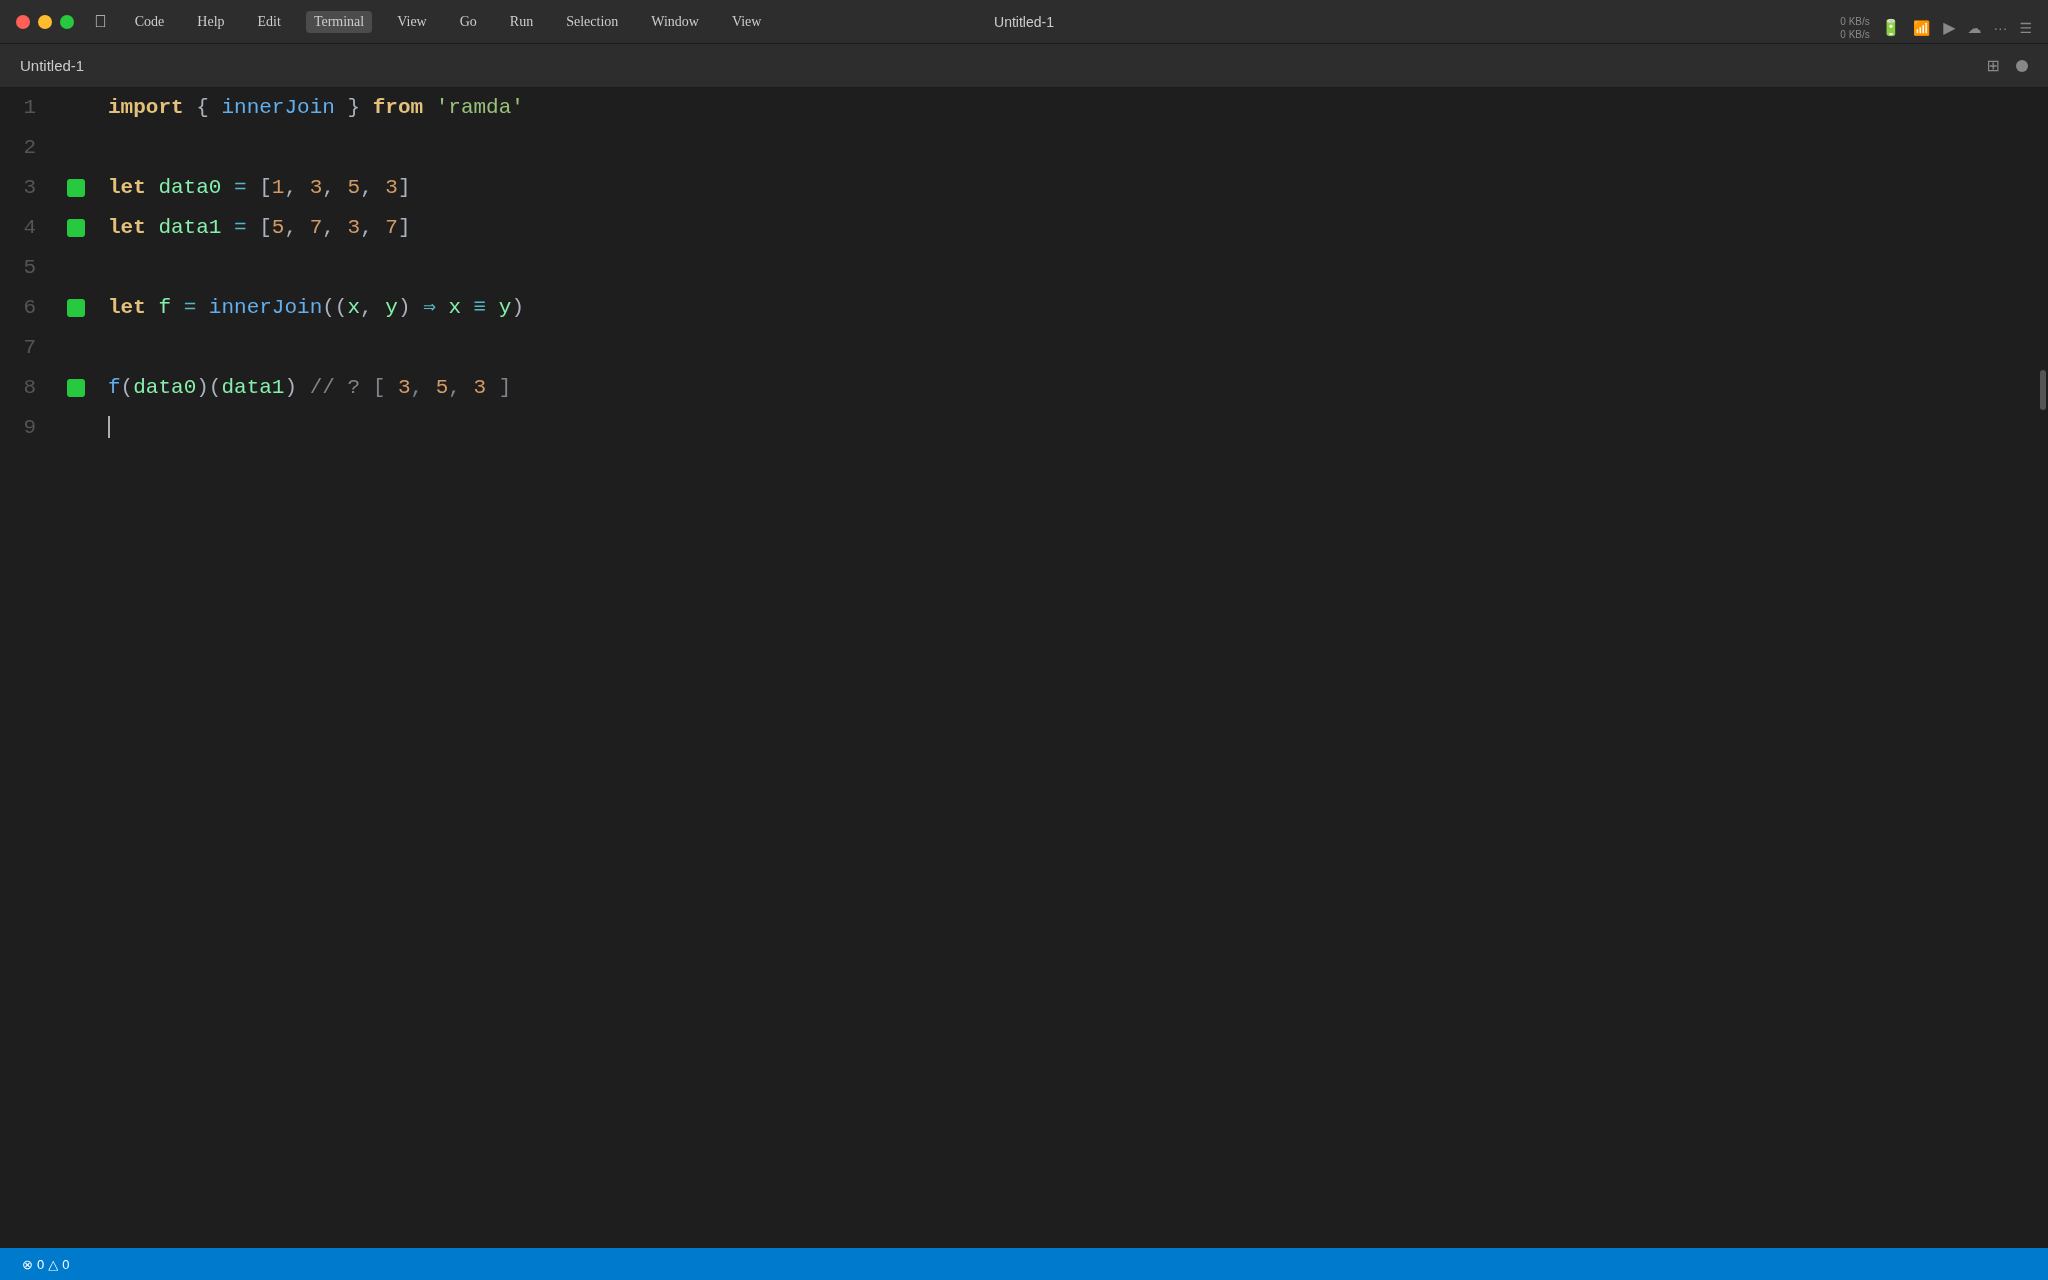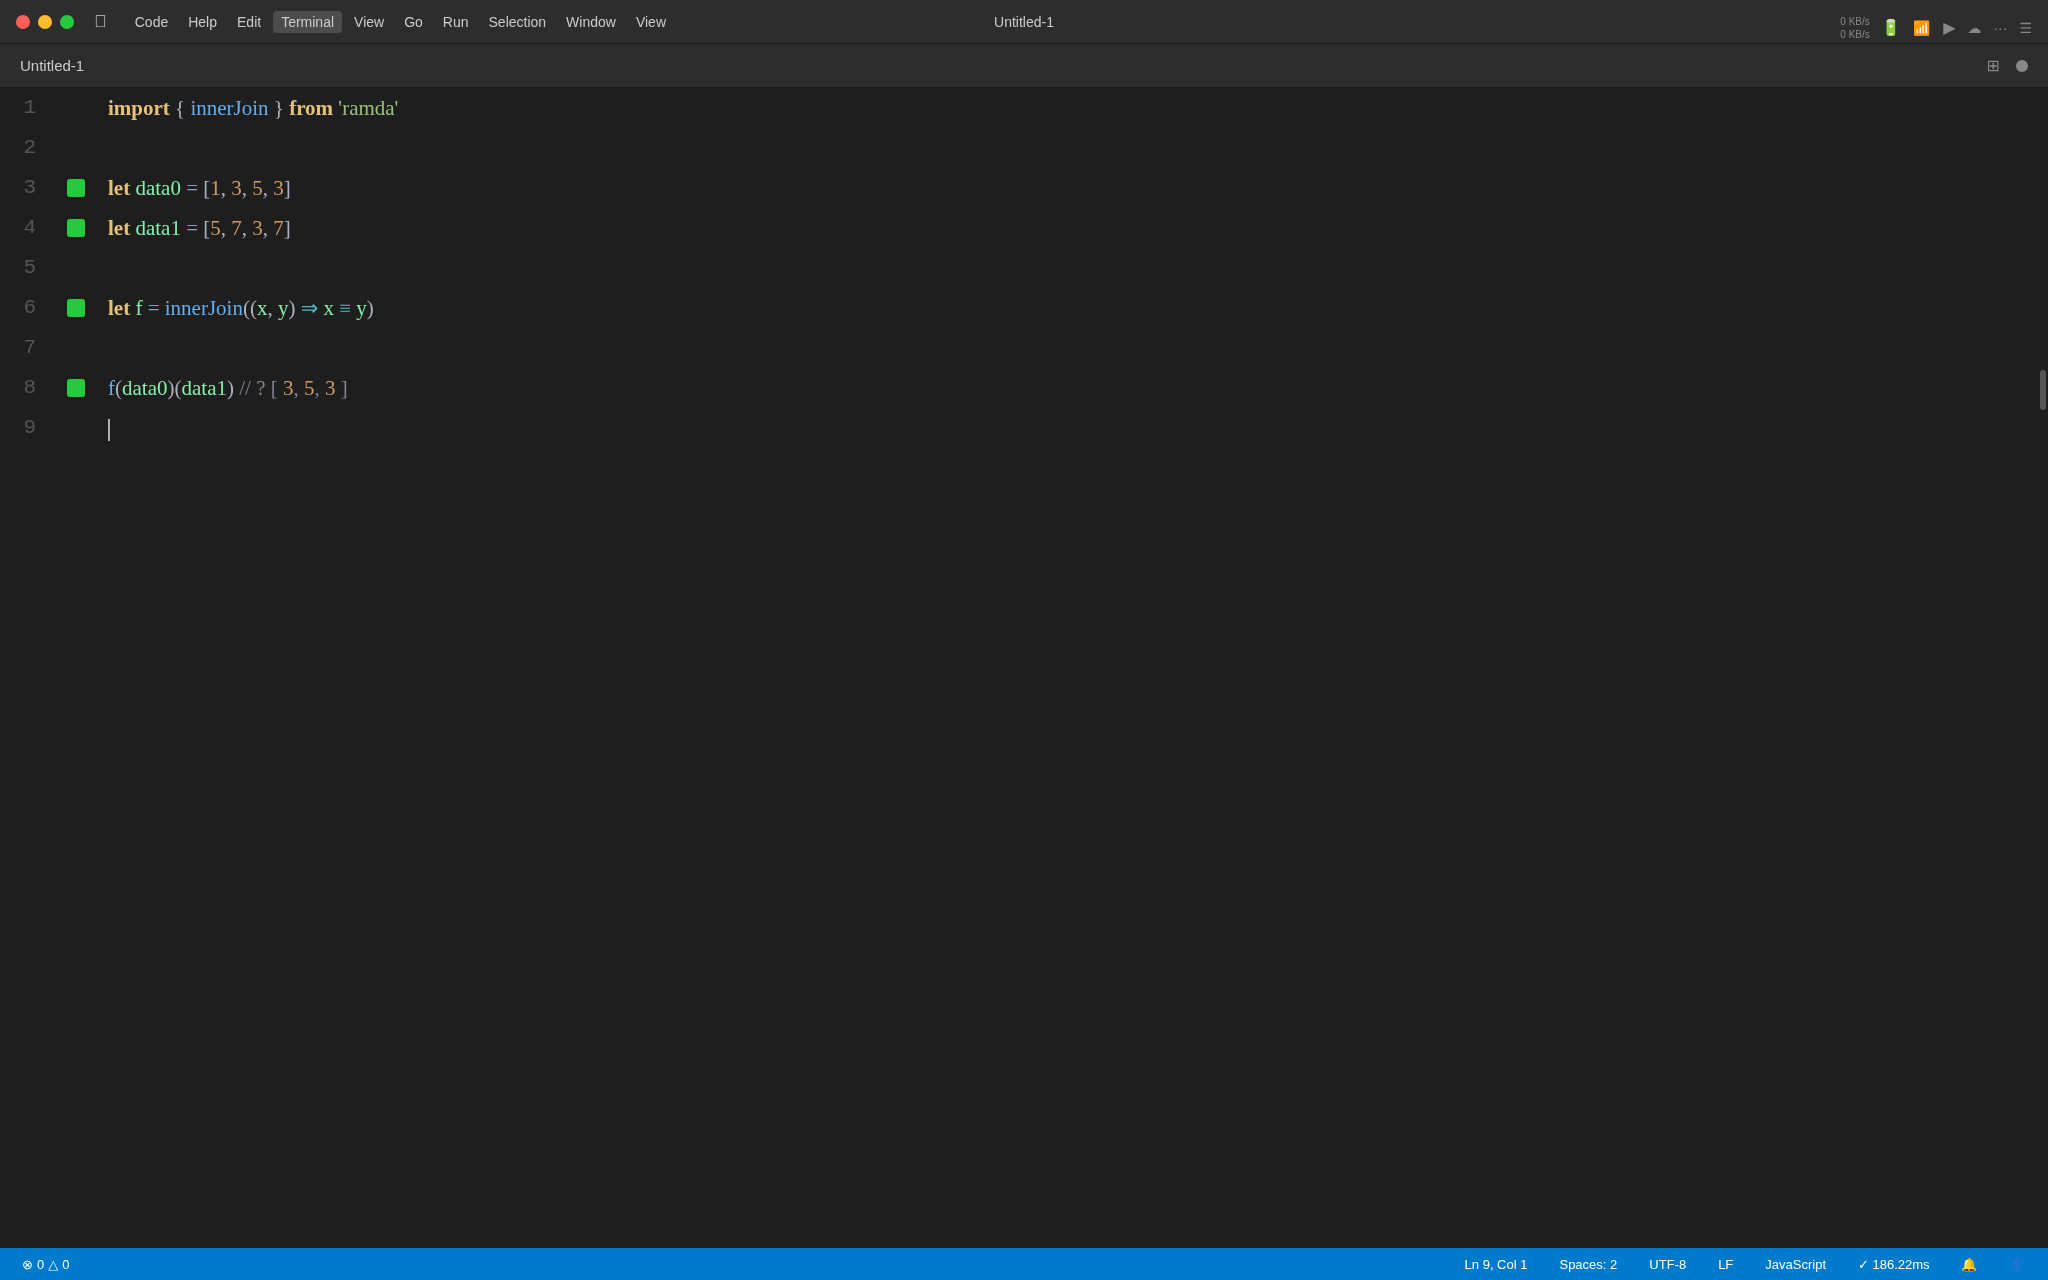--- a/index.html
+++ b/index.html
@@ -42,21 +42,22 @@
       height: 14px;
       border-radius: 50%;
     }
     .traffic-light.close { background: #ff5f56; }
     .traffic-light.minimize { background: #ffbd2e; }
     .traffic-light.maximize { background: #27c93f; }
 
     .menu-bar {
       display: flex;
       align-items: center;
-      gap: 4px;
+      gap: 17px;
+      font-family: Liberation Serif, serif;
     }
 
     .menu-item {
       color: #cccccc;
       font-size: 14px;
       padding: 3px 8px;
       border-radius: 4px;
       cursor: pointer;
     }
     .menu-item.active { background: rgba(255,255,255,0.15); }
@@ -167,21 +168,21 @@
     .breakpoint {
       width: 18px;
       height: 18px;
       background: #27c93f;
       border-radius: 3px;
     }
 
     .line-code {
       flex: 1;
       white-space: pre;
-      font-family: Liberation Serif, serif;
+      font-family: Liberation Mono, monospace;
       font-size: 21px;
     }
 
     
     .kw-import { color: #e5c07b; font-weight: bold; }
     .kw-from { color: #e5c07b; font-weight: bold; }
     .kw-let { color: #e5c07b; font-weight: bold; }
     .fn-name { color: #61afef; }
     .str { color: #98c379; }
     .num { color: #d19a66; }
@@ -364,23 +365,13 @@
 
 <div class="statusbar">
   <div class="status-left">
     <div class="status-item">
       <span>⊗</span>
       <span>0</span>
       <span>△</span>
       <span>0</span>
     </div>
   </div>
-  <div class="status-right">
-    <div class="status-item">Ln 9, Col 1</div>
-    <div class="status-item">Spaces: 2</div>
-    <div class="status-item">UTF-8</div>
-    <div class="status-item">LF</div>
-    <div class="status-item">JavaScript</div>
-    <div class="status-item">✓ 186.22ms</div>
-    <div class="status-item">🔔</div>
-    <div class="status-item">👤</div>
-  </div>
 </div>
 
 </body></html>

